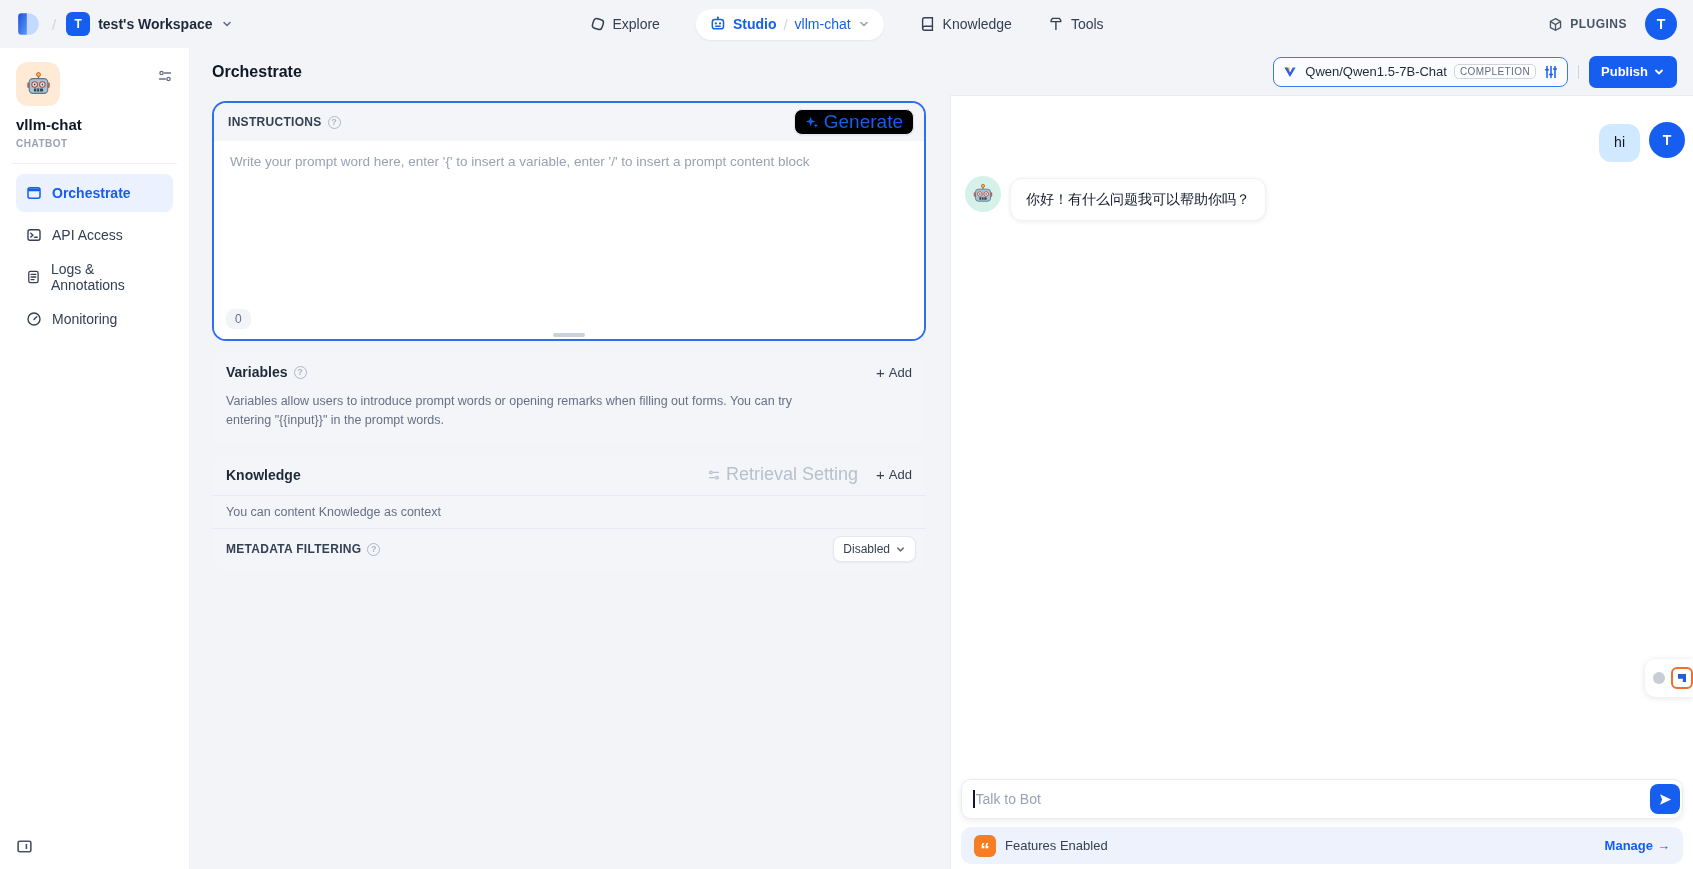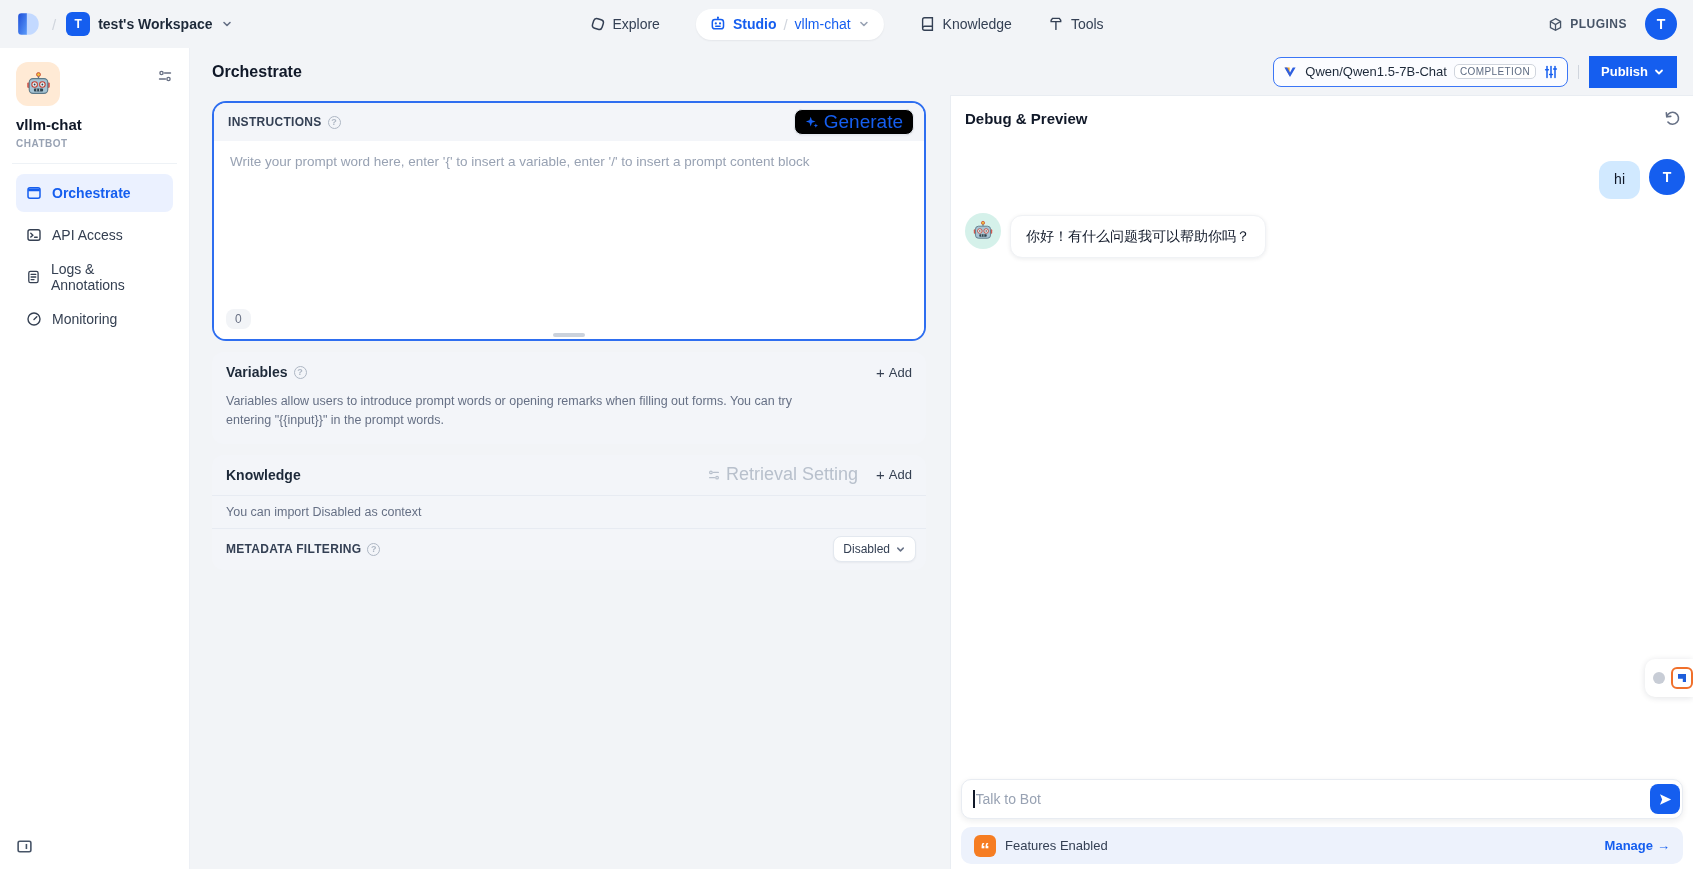--- a/index.html
+++ b/index.html
@@ -42,21 +42,21 @@
 
   
   .main { flex:1; display:flex; flex-direction:column; min-width:0; }
   .main-header { height:47px; flex:0 0 47px; display:flex; align-items:center; justify-content:space-between; padding:0 16px 0 22px; }
   .page-title { font-size:16px; font-weight:bold; color:#101828; }
   .header-right { display:flex; align-items:center; }
   .model-pill { display:flex; align-items:center; gap:7px; height:30px; padding:0 8px; background:#FBFCFF; border:1.5px solid #3B76F6; border-radius:8px; cursor:pointer; }
   .model-name { font-size:13px; font-weight:500; color:#1D2939; white-space:nowrap; }
   .model-badge { font-size:10px; font-weight:500; letter-spacing:.4px; color:#5D6B82; border:1px solid #D0D5DD; border-radius:5px; padding:1px 5px; background:#fff; }
   .hdr-div { width:1px; height:14px; background:#D0D5DD; margin:0 10px; }
-  .publish-btn { display:flex; align-items:center; gap:5px; height:32px; padding:0 12px; border-radius:0; background:#155EEF; color:#fff; font-size:13px; font-weight:bold; cursor:pointer; }
+  .publish-btn { display:flex; align-items:center; gap:5px; height:32px; padding:0 12px; border-radius:7px; background:#155EEF; color:#fff; font-size:13px; font-weight:bold; cursor:pointer; }
   .publish-btn .chev { color:#fff; }
 
   .main-content { flex:1; display:flex; min-height:0; }
   .config-col { width:760px; flex:0 0 760px; padding:6px 24px 0 22px; }
 
   
   .instr-card { border:2px solid #2E6EF0; border-radius:14px; background:#fff; height:240px; display:flex; flex-direction:column; position:relative; overflow:hidden; }
   .instr-head { height:38px; flex:0 0 38px; background:#F3F5F9; display:flex; align-items:center; justify-content:space-between; padding:0 10px 0 14px; }
   .sec-title-caps { font-size:12px; font-weight:bold; letter-spacing:.3px; color:#344054; display:flex; align-items:center; gap:6px; }
   .help-ic { width:13px; height:13px; border:1.2px solid #AEB7C4; border-radius:50%; color:#AEB7C4; font-size:9px; display:inline-flex; align-items:center; justify-content:center; font-weight:bold; }
@@ -343,47 +343,38 @@
                       <circle cx="11.5" cy="11" r="1.5"></circle>
                   </svg>
                   <span>Retrieval Setting</span>
                 </div>
                 <div class="add-btn">
                   <span class="add-plus">+</span>
                   <span>Add</span>
                 </div>
               </div>
             </div>
-            <div class="know-row">You can import Disabled as context</div>
+            <div class="know-row">You can content Knowledge as context</div>
             <div class="meta-row">
               <div class="sec-title-caps">
                 <span>METADATA FILTERING</span>
                 <span class="help-ic">?</span>
               </div>
               <div class="disabled-btn">
                 <span>Disabled</span>
                 <svg class="chev" viewBox="0 0 12 12" fill="none" stroke="#667085" stroke-width="1.6" stroke-linecap="round" stroke-linejoin="round">
                     <path d="M3 4.5 L6 7.5 L9 4.5"></path>
                   </svg>
               </div>
             </div>
           </div>
 
         </div>
 
         <div class="debug-panel">
-          <div class="debug-head">
-            <div class="debug-title">Debug &amp; Preview</div>
-            <div class="restart-btn">
-              <svg width="17" height="17" viewBox="0 0 16 16" fill="none" stroke="#667085" stroke-width="1.5" stroke-linecap="round" stroke-linejoin="round">
-                <polyline points="2.2,2.6 2.6,6.4 6.4,6"></polyline>
-                <path d="M2.7 6.2 a5.6 5.6 0 1 1 1 5.1"></path>
-              </svg>
-            </div>
-          </div>
 
           <div class="chat-area">
             <div class="msg-row user">
               <div class="bubble user-b">hi</div>
               <div class="chat-avatar user-a">T</div>
             </div>
             <div class="msg-row bot">
               <div class="chat-avatar bot-a">
                 <svg width="22" height="22" viewBox="0 0 32 32">
                   <circle cx="16" cy="4.2" r="2.3" fill="#F4BE3A" stroke="#C94A36" stroke-width="1.1"></circle>

